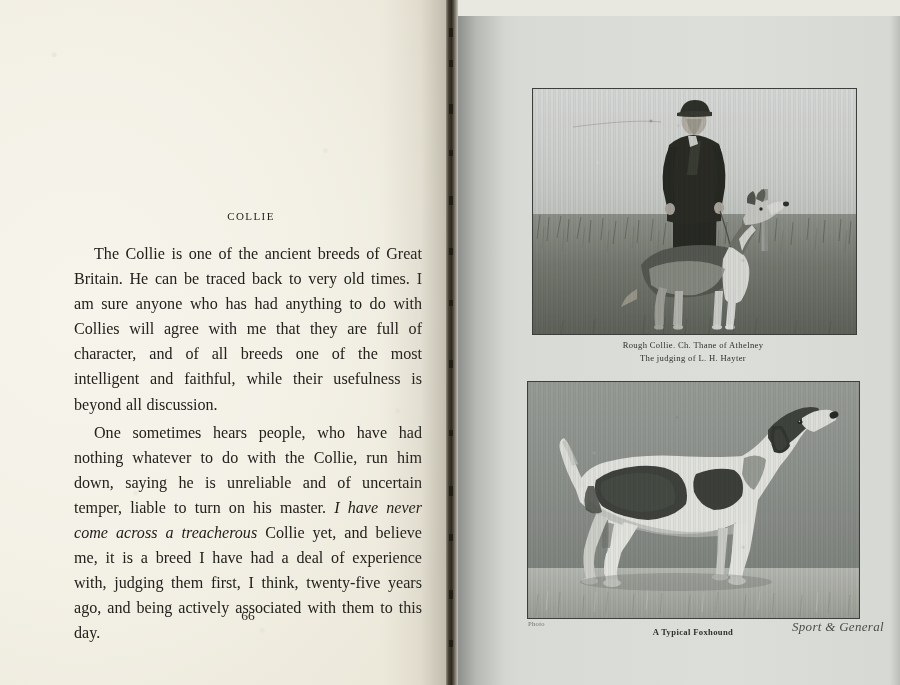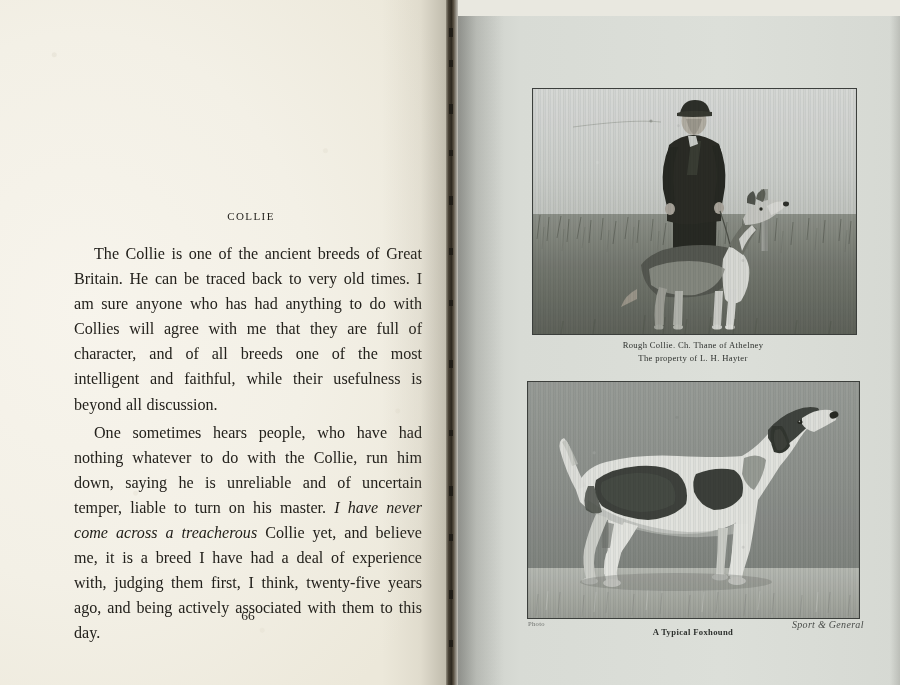--- a/index.html
+++ b/index.html
@@ -180,21 +180,21 @@
   }
   #credit-photo {
     left: 70px;
     top: 604px;
   }
   #credit-agency {
     left: 334px;
     top: 603px;
     font-style: italic;
     color: #4a4d4a;
-    font-size: 10px;
+    font-size: 13px;
   }
 
   
   .plate svg { display: block; width: 100%; height: 100%; }
 
   
   .scanlines {
     position: absolute; inset: 0;
     background: repeating-linear-gradient(
       to right,
@@ -408,21 +408,21 @@
         </g>
 
         <rect x="0" y="0" width="323" height="245" fill="#6d7a6d" opacity="0.05"></rect>
       </svg>
       <div class="scanlines"></div>
       <div class="grainy"></div>
     </div>
 
     <div class="caption" id="caption-collie">
       <div>Rough Collie.  Ch. Thane of Athelney</div>
-      <div>The property of L. H. Hayter</div>
+      <div>The judging of L. H. Hayter</div>
     </div>
 
     <div class="plate" id="plate-foxhound">
       <svg viewBox="0 0 331 236" preserveAspectRatio="none">
         <defs>
           <linearGradient id="bgG" x1="0" y1="0" x2="0" y2="1">
             <stop offset="0%" stop-color="#9a9e99"></stop>
             <stop offset="55%" stop-color="#8d918c"></stop>
             <stop offset="100%" stop-color="#7f837e"></stop>
           </linearGradient>

